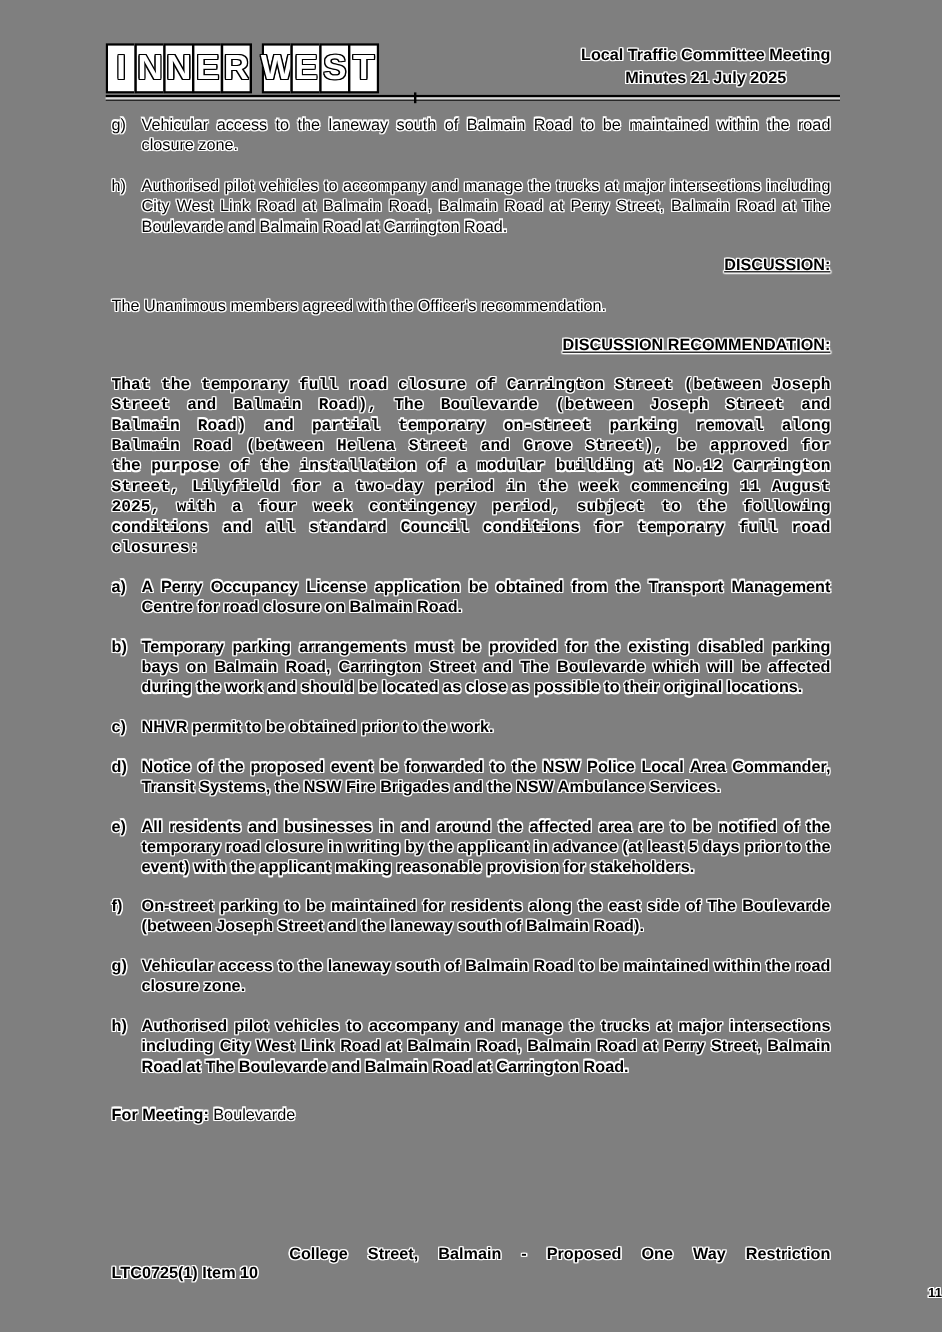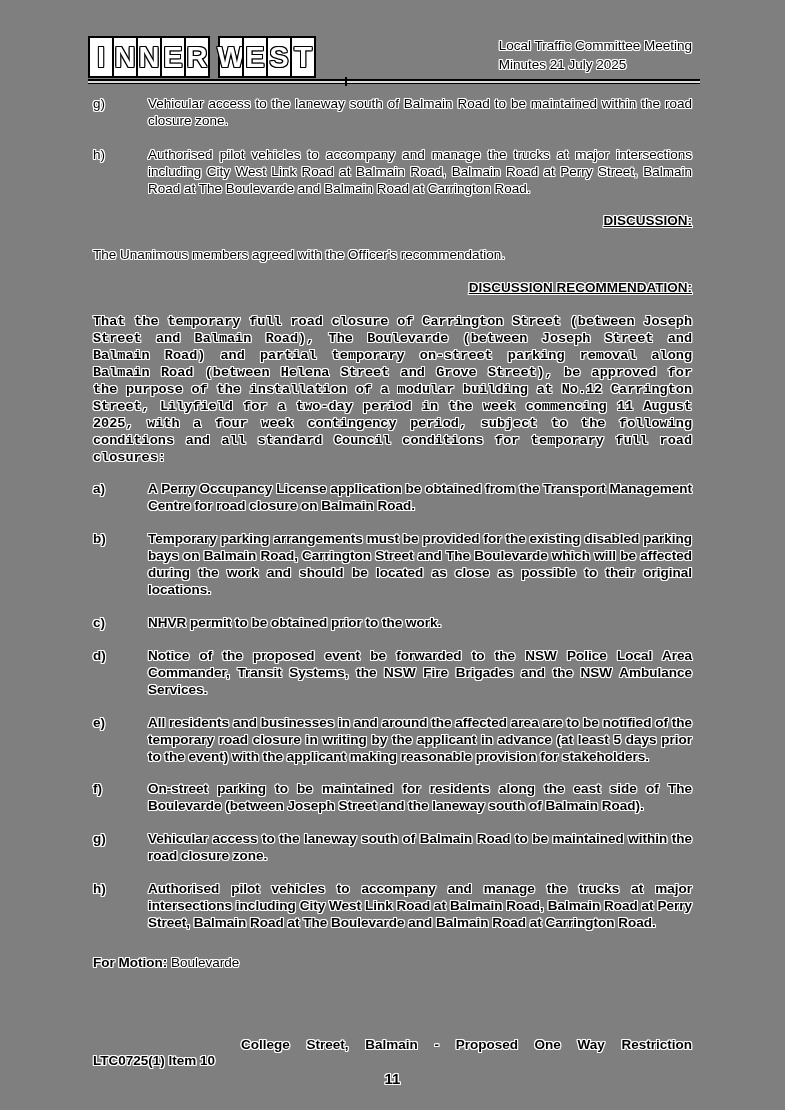--- a/index.html
+++ b/index.html
@@ -35,58 +35,58 @@
     display: flex; align-items: center; justify-content: center;
     font-weight: 800; font-size: 29px; line-height: 38px;
     color: #fff;
     text-shadow: -1px -1px 0 #000, 0 -1px 0 #000, 1px -1px 0 #000,
                  -1px 0 0 #000, 1px 0 0 #000,
                  -1px 1px 0 #000, 0 1px 0 #000, 1px 1px 0 #000;
   }
   .tile-gap { width: 10px; }
   .header-title {
     position: absolute; right: 93px; top: 36px;
-    text-align: left; font-weight: normal; line-height: 19px;
+    text-align: center; font-weight: bold; line-height: 19px;
   }
   .header-rule {
     position: absolute; left: 88px; top: 79px; width: 612px;
     height: 2px; background: #dcdcdc;
     border-top: 2px solid #000; border-bottom: 1px solid #000;
   }
   .header-rule-tick {
     position: absolute; left: 345px; top: 77px;
     width: 2px; height: 9px; background: #000;
   }
 
   
   .content {
     position: absolute; left: 93px; top: 95px; width: 599px;
   }
   .list-row { display: flex; }
   .list-row .lbl { flex: 0 0 25px; }
-  .list-row .txt { flex: 1; text-align: justify; margin-left: 30px; }
+  .list-row .txt { flex: 1; text-align: justify; }
   .gap { margin-top: 16px; }
   .gap-lg { margin-top: 23px; }
   .bold { font-weight: bold; }
   .heading { font-weight: bold; text-align: right; }
   .heading .u { text-decoration: underline; }
   .para-justify { text-align: justify; font-family: Liberation Mono, monospace; }
 
   
   .footer-line {
     position: absolute; left: 93px; top: 1036px; width: 599px;
     display: flex; font-weight: bold;
   }
   .footer-line .ref { white-space: nowrap; margin-right: 26px; margin-top: 16px; }
   .footer-line .doc-title {
     flex: 1; text-align: justify; text-align-last: justify;
   }
   .page-number {
     position: absolute; left: 0; top: 1070px; width: 785px;
-    text-align: center; font-weight: bold; font-size: 15px;
+    text-align: right; font-weight: bold; font-size: 11px;
   }
 </style>
 </head>
 <body>
 
 <div class="page">
 
   <div class="logo">
       <span class="tile">I</span>
       <span class="tile">N</span>
@@ -156,21 +156,21 @@
     <div class="list-row bold gap">
       <span class="lbl">g)</span>
       <span class="txt">Vehicular access to the laneway south of Balmain Road to be maintained within the road closure zone.</span>
     </div>
     <div class="list-row bold gap">
       <span class="lbl">h)</span>
       <span class="txt">Authorised pilot vehicles to accompany and manage the trucks at major intersections including City West Link Road at Balmain Road, Balmain Road at Perry Street, Balmain Road at The Boulevarde and Balmain Road at Carrington Road.</span>
     </div>
 
     <div class="gap-lg">
-      <span class="bold">For Motion:</span>
+      <span class="bold">For Meeting:</span>
       <span> Boulevarde</span>
     </div>
   </div>
 
   <div class="footer-line">
     <span class="ref">LTC0725(1) Item 10</span>
     <span class="doc-title">College Street, Balmain - Proposed One Way Restriction</span>
   </div>
   <div class="page-number">11</div>
 

